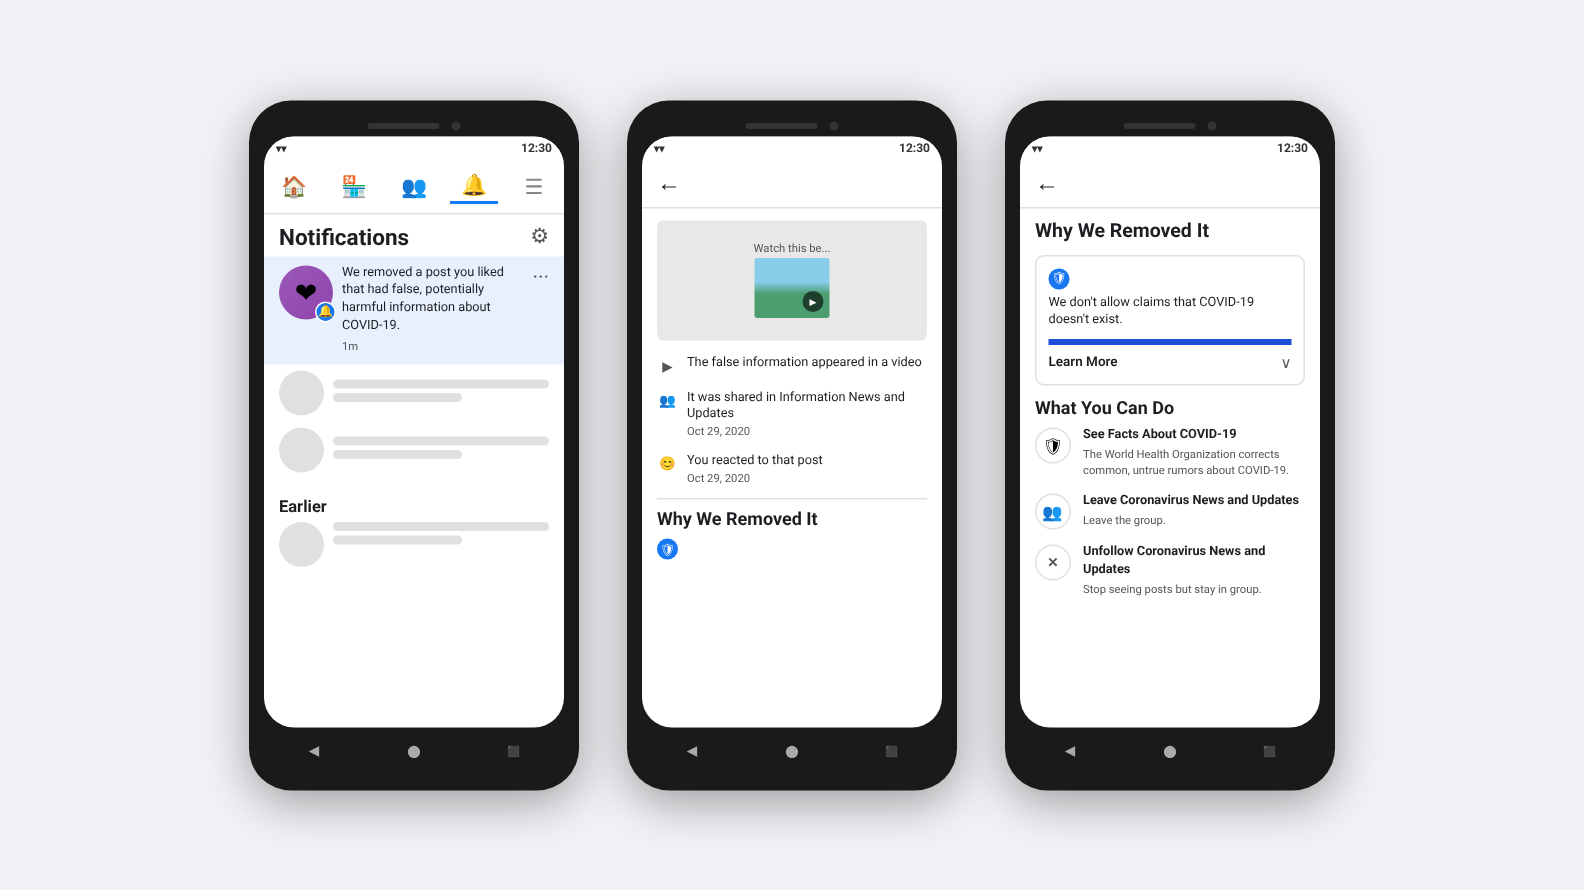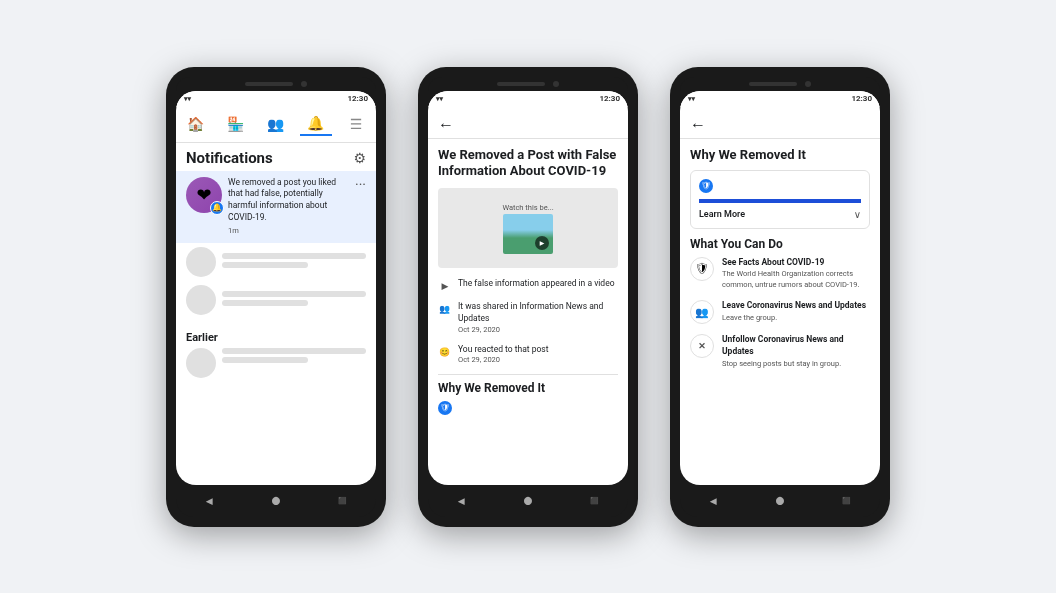--- a/index.html
+++ b/index.html
@@ -454,21 +454,20 @@
       <div class="status-bar">
         <span class="status-icons">▾▾</span>
         <span class="time">12:30</span>
       </div>
 
       <div class="p2-header">
         <span class="p2-back">←</span>
       </div>
 
       <div class="p2-content">
-        <div class="p2-main-title">We Removed a Post with False Information About COVID-19</div>
 
         <div class="p2-video-thumb">
           <span class="watch-label">Watch this be...</span>
           <div class="p2-video-img">
             <div class="p2-play">▶</div>
           </div>
         </div>
 
         <div class="p2-info-item">
           <div class="p2-info-icon">▶</div>
@@ -516,20 +515,21 @@
         <span class="p3-back">←</span>
       </div>
 
       <div class="p3-content">
         <div class="p3-main-title">Why We Removed It</div>
 
         <div class="p3-card">
           <div class="p3-shield-row">
             <div class="p3-shield">🛡</div>
           </div>
+          <div class="p3-card-text">We don't allow claims that COVID-19 doesn't exist.</div>
           <div class="p3-learn-more">
             <span class="p3-learn-label">Learn More</span>
             <span class="p3-chevron">∨</span>
           </div>
         </div>
 
         <div class="p3-can-do-title">What You Can Do</div>
 
         <div class="p3-action-item">
           <div class="p3-action-icon">🛡</div>

